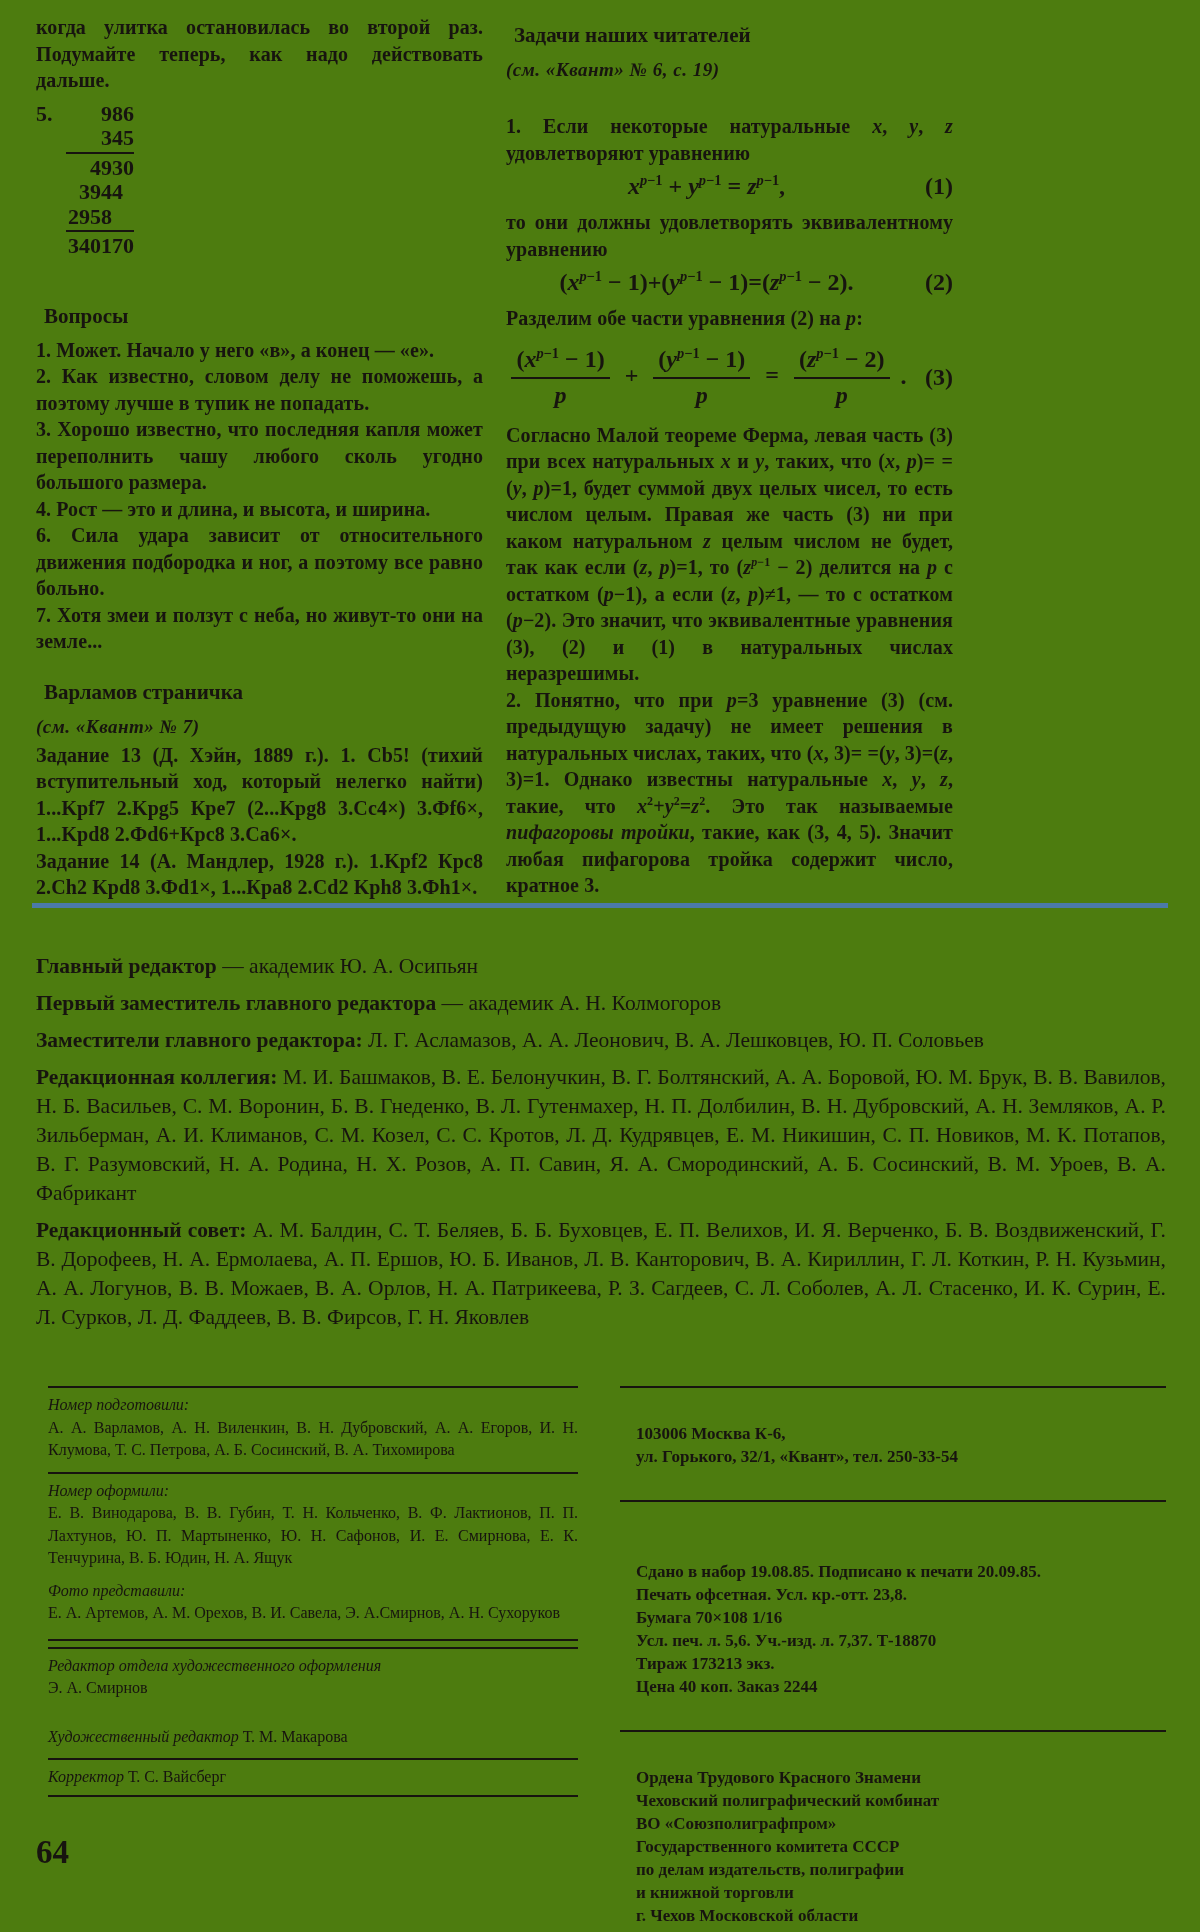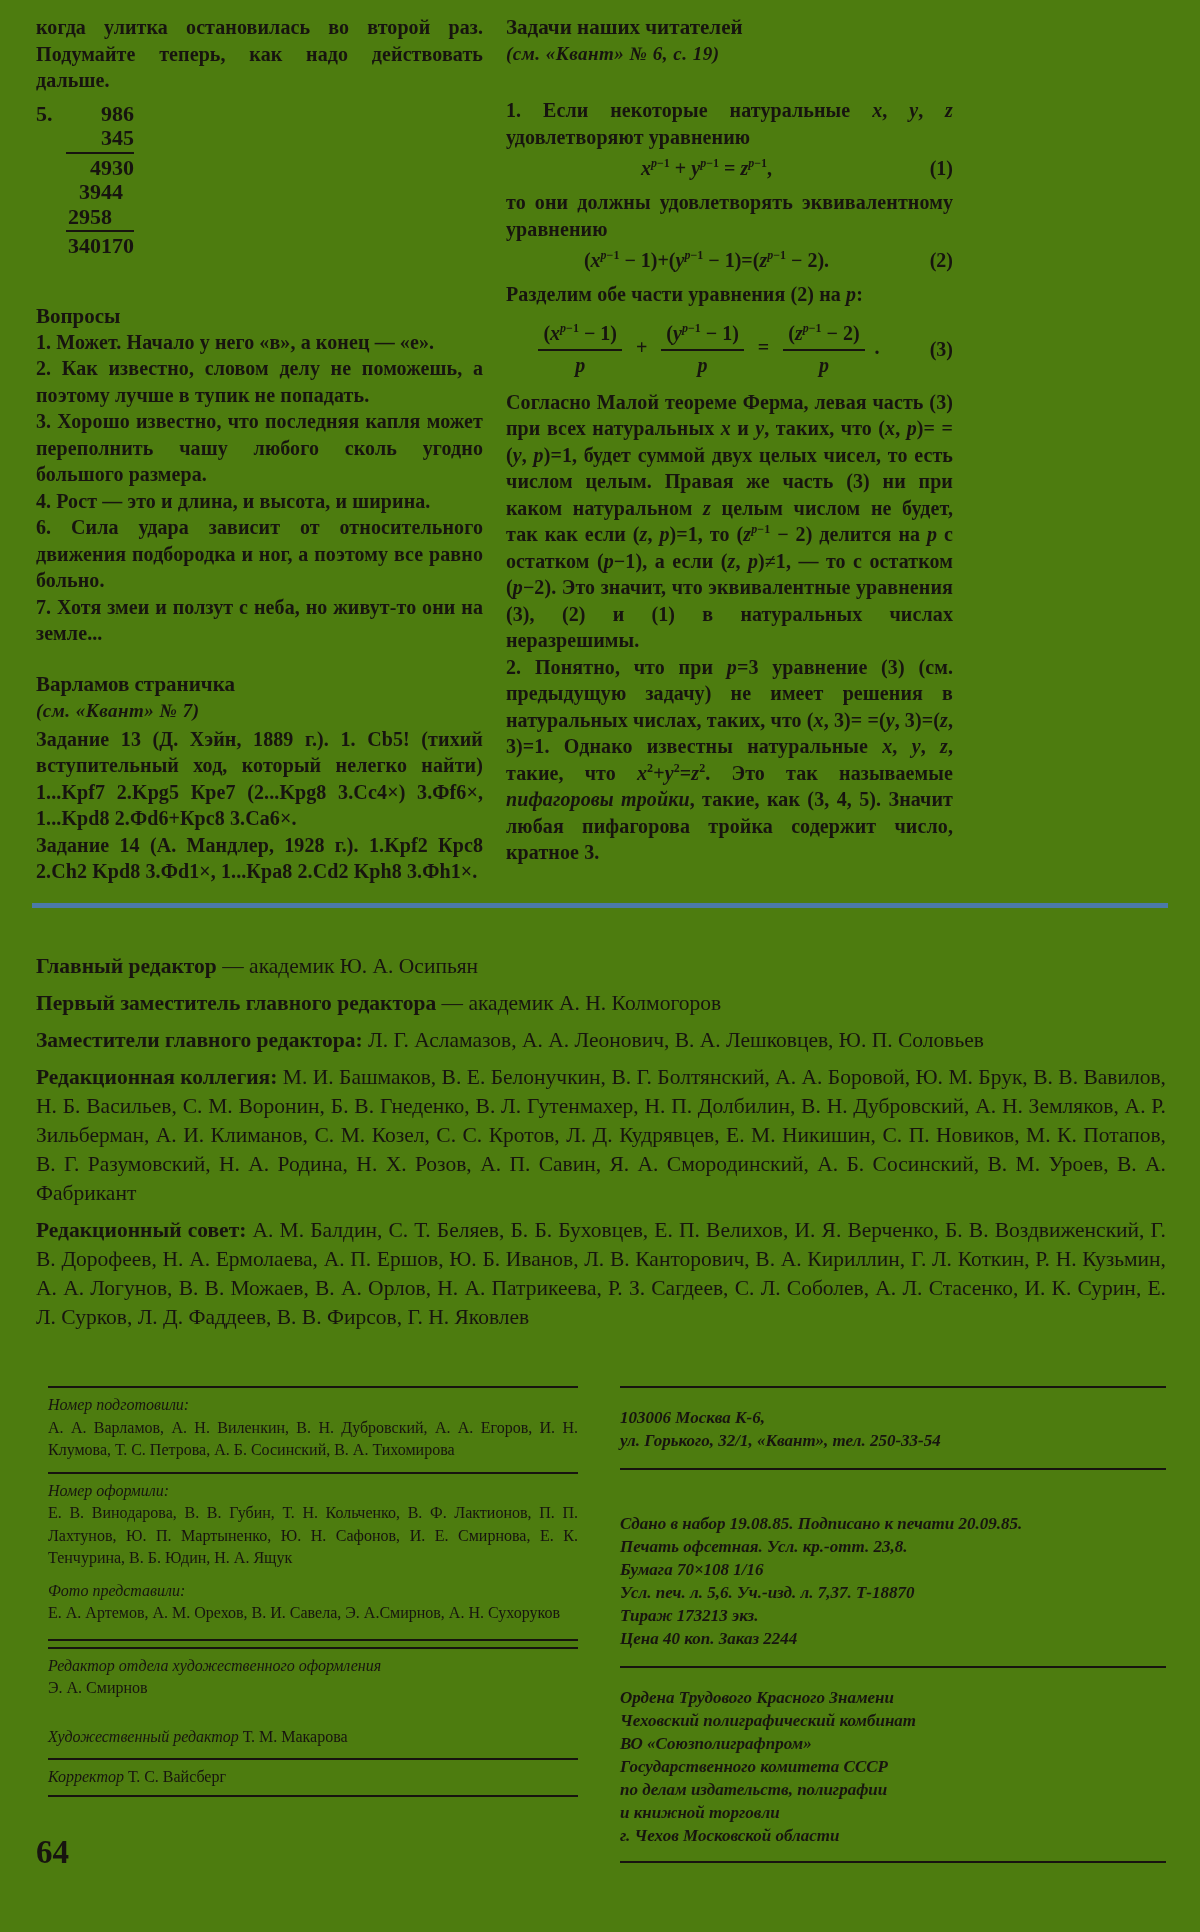--- a/index.html
+++ b/index.html
@@ -12,39 +12,39 @@
   }
   
   .col { position:absolute; }
   .tl { left:36px;  top:14px; width:447px; }
   .tr { left:506px; top:14px; width:447px; }
   .body-p {
     margin:0; font-size:20px; line-height:26.5px; font-weight:700;
     text-align:justify; letter-spacing:0.1px;
   }
   .q-item { margin:0; }
-  .sect-title { margin:0; font-size:21px; line-height:26px; font-weight:700; }
+  .sect-title { margin:8px; font-size:21px; line-height:26px; font-weight:700; }
   .sect-sub   { margin:0 0 2px; font-size:19px; line-height:27px; font-weight:700; font-style:italic; letter-spacing:0.5px; }
   i { font-style:italic; }
   sup { font-size:0.6em; line-height:0; }
 
   
   .mult { display:flex; margin:8px 0 0 0; font-size:22px; line-height:24.5px; font-weight:700; }
   .mult-label { width:30px; }
   .mult-stack { width:68px; text-align:right; }
   .mrow { display:block; }
   .mrow.shift1 { padding-right:11px; }
   .mrow.shift2 { padding-right:22px; }
   .mrow.ruled { border-bottom:2.5px solid #17140f; padding-bottom:1px; margin-bottom:2px; }
 
   .questions-title { margin-top:44px; }
   .chess-title { margin-top:24px; }
 
   
-  .eq { display:flex; align-items:center; margin:7px 0 9px; font-size:20px; font-weight:700;justify-content:space-between; }
+  .eq { display:flex; align-items:center; margin:7px 0 9px; font-size:24px; font-weight:700;justify-content:space-between; }
   .eq-body { flex:1; text-align:center; }
   .eq-num { width:46px; text-align:right; }
   .eq3 { margin:14px 0 12px; }
   .frac { display:inline-block; vertical-align:middle; text-align:center; margin:0 5px; line-height:1.15; }
   .frac .fn { display:block; border-bottom:2.5px solid #17140f; padding:0 5px 4px; }
   .frac .fd { display:block; padding-top:3px; }
   .op { margin:0 4px; } .mt30 { margin-top:30px; }
 
   
   .blue-divider { position:absolute; left:32px; top:903px; width:1136px; height:5px; background:#4b7aa9; }
@@ -54,21 +54,21 @@
   .mh { margin:0 0 8px; font-size:21.5px; line-height:29px; font-weight:400; text-align:justify; }
   .mh b { font-weight:700; }
 
   
   .bl { left:48px;  top:1386px; width:530px; position:absolute; font-size:16px; line-height:22.5px; font-weight:400; }
   .brc { left:620px; top:1386px; width:546px; position:absolute; font-size:17px; line-height:23px; font-weight:700; }
   .hrule { border:0; border-top:2.5px solid #17140f; margin:0; }
   .ital { font-style:italic; }
   .names { margin:0; text-align:justify; }
   .hdr { margin:0; }
-  .pre { white-space:pre-line; margin:0;font-style:italic; }
+  .pre { white-space:pre-line; margin:16px; }
   .staff-line { margin:0; }
 
   .pad6 { padding-top:6px; } .pad10 { padding-top:10px; } .pad14 { padding-top:14px; }
 
   
   .page-number { position:absolute; left:36px; top:1834px; font-size:33px; font-weight:700;text-align:center; }
 </style>
 </head>
 <body>
 

